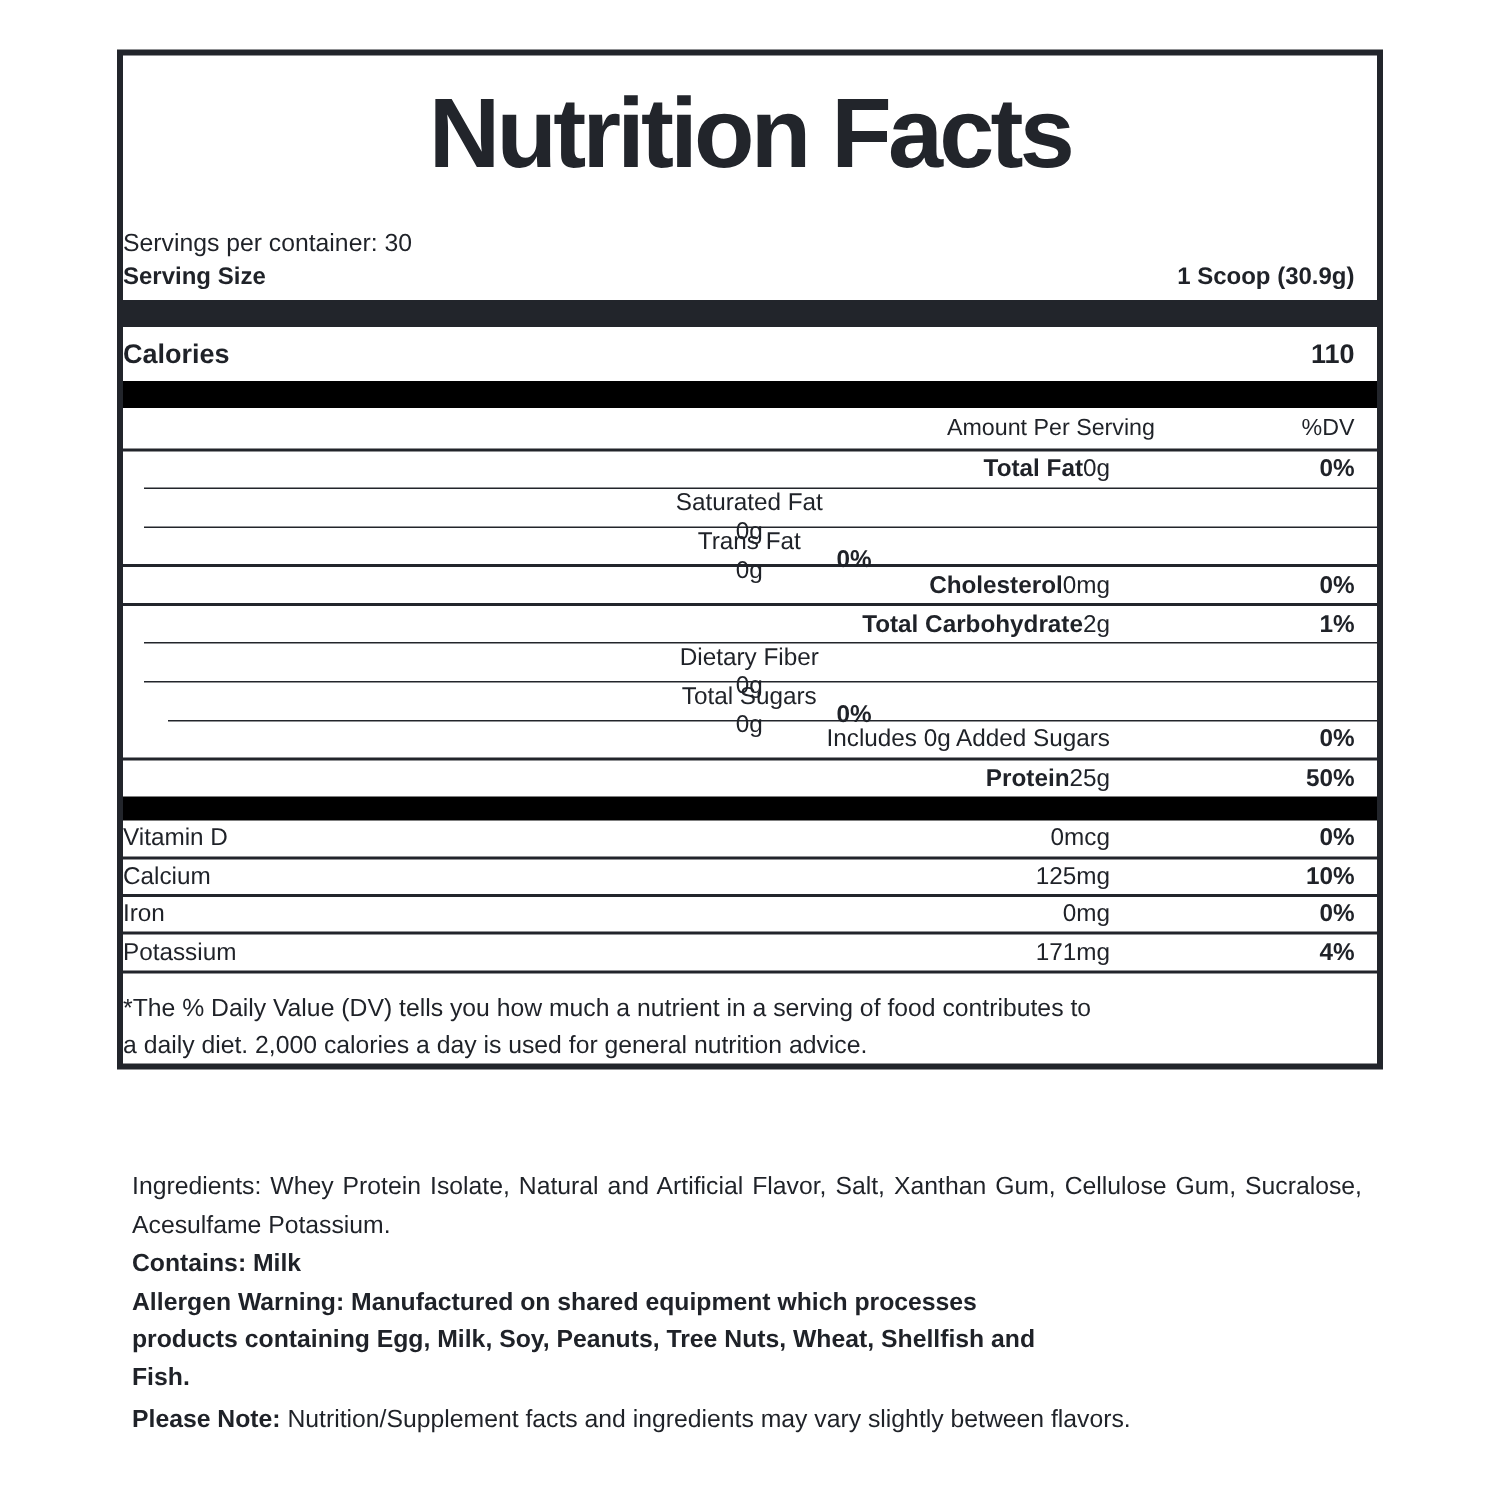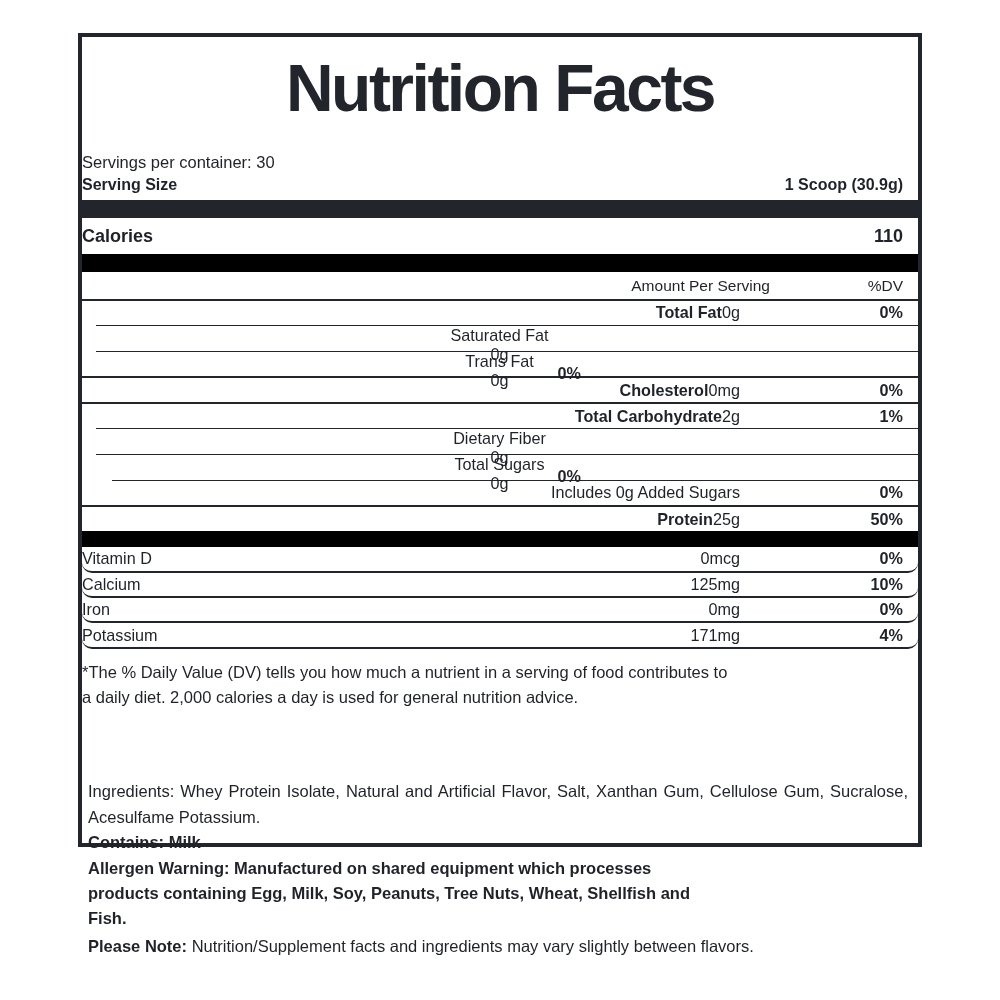--- a/index.html
+++ b/index.html
@@ -7,21 +7,21 @@
     position:relative;
     width:1000px; height:1000px;
     background:#ffffff;
     font-family:"Liberation Sans", sans-serif;
     color:#1f2228;
     overflow:hidden;
   }
   .label-box {
     position:absolute;
     left:78px; top:33px;
-    width:844px; height:814px;
+    width:844px; height:680px;
     box-sizing:border-box;
     border:4px solid #22252b;
     background:#fff;
     overflow:hidden;
   }
   .pad { padding-right:15px; }
 
   .nf-title {
     margin-top:14px;
     text-align:center;
@@ -83,21 +83,20 @@
   .r-sub  { margin-left:14px; border-top:1px solid #22252b;flex-direction:column; }
   .r-sub2 { margin-left:30px; border-top:1px solid #22252b; }
 
   .vit-row {
     display:flex;
     align-items:center;
     height:25.4px;
     font-size:16.2px;
     border-bottom:2px solid #22252b;
     box-sizing:border-box;
-    border-radius:10px;
   }
   .vit-row .lbl { flex:1; }
   .vit-row .amt { text-align:right; }
   .vit-row .dv  { width:163px; text-align:right; font-weight:bold; }
 
   .footnote {
     margin-top:11px;
     font-size:16.5px;
     line-height:25.5px;
     max-width:648px;

